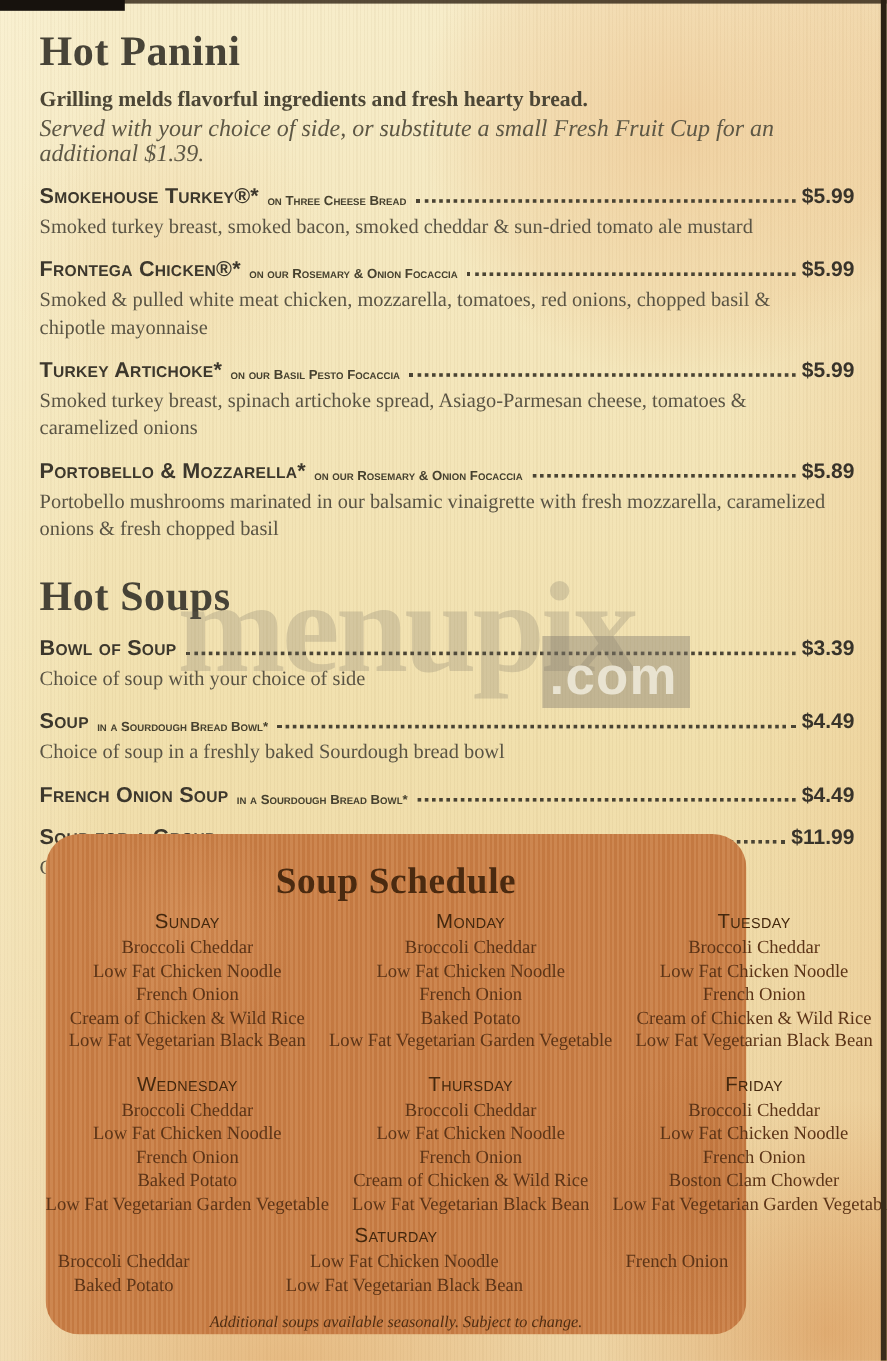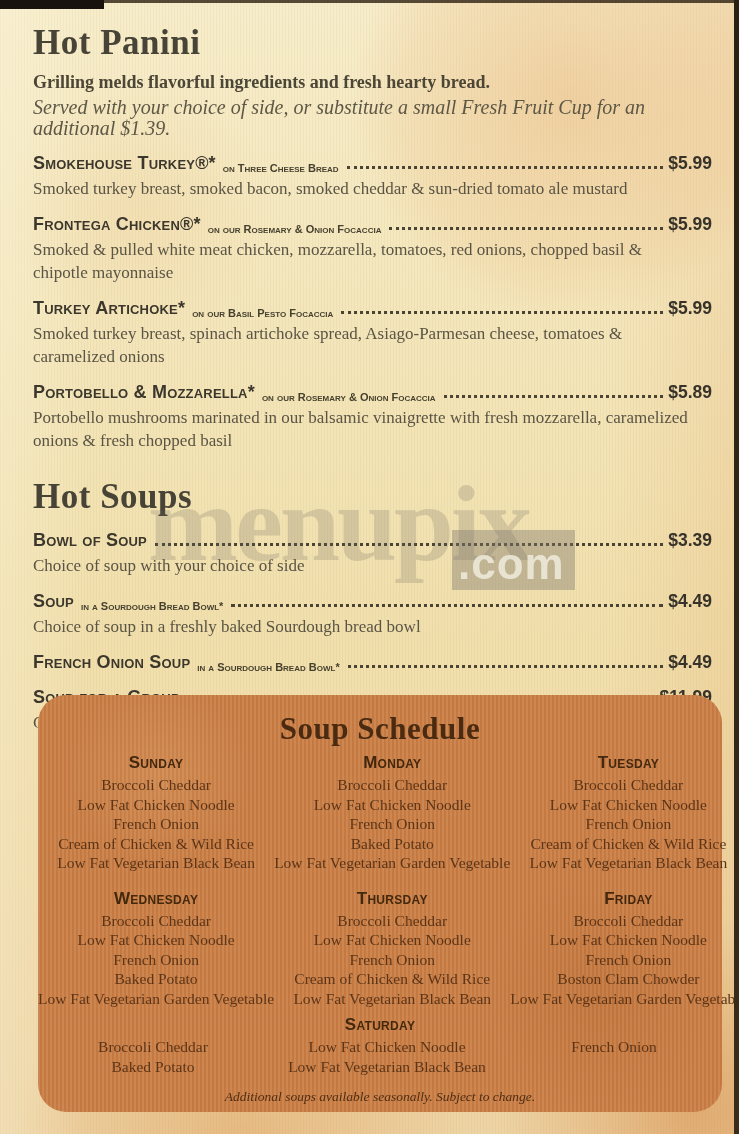--- a/index.html
+++ b/index.html
@@ -54,37 +54,37 @@
   }
   .wm-com{
     position:absolute; left:304px; top:60px;
     background:rgba(128,122,110,0.42); color:rgba(238,233,218,0.88);
     font-family:"Liberation Sans", sans-serif; font-weight:bold; font-size:44px;
     line-height:48px; padding:10px 10px 2px 6px; border-radius:0; letter-spacing:1px;
   }
 
   
   .panel{
-    position:absolute; left:38px; top:695px; width:684px; height:417px; z-index:3;
+    position:absolute; left:38px; top:695px; width:584px; height:417px; z-index:3;
     border-radius:28px;
     background-color:#c87d45;
     background-image:
       radial-gradient(circle 120px at 120px 80px, rgba(255,205,150,0.14), rgba(255,205,150,0) 75%),
       radial-gradient(circle 150px at 560px 300px, rgba(150,75,25,0.12), rgba(150,75,25,0) 75%),
       repeating-linear-gradient(90deg, rgba(255,230,190,0.09) 0 2px, rgba(140,70,20,0.07) 2px 4px);
-    padding-top:16px;
+    padding-top:21px;
   }
   .panel-title{
     text-align:center; font-family:"Liberation Serif", serif; font-weight:bold;
     font-size:31px; line-height:36px; color:#4a2a10; letter-spacing:0.5px;
   }
   .sched-grid{ display:grid; grid-template-columns:1fr 1fr 1fr; margin-top:5px; row-gap:15px; }
   .day{ text-align:center; }
   .day-name{
-    font-family:"Liberation Sans", sans-serif; font-variant:small-caps; font-weight:bold;
+    font-family:"Liberation Sans", sans-serif; font-variant:small-caps; font-weight:normal;
     font-size:17px; line-height:21px; color:#44280e; letter-spacing:0.3px; margin-bottom:2px;
   }
   .soup{ font-size:15.5px; line-height:19.5px; color:#5c3417; white-space:nowrap; }
 
   .sat{ margin-top:6px; text-align:center; }
   .sat-grid{ display:grid; grid-template-columns:230px 238px 216px; justify-content:center; }
   .sat-grid .col{ text-align:center; }
 
   .footnote{
     text-align:center; font-style:italic; font-size:13.5px; line-height:17px;

